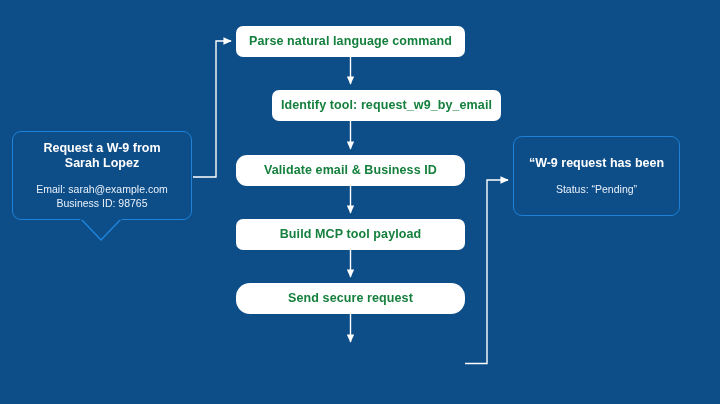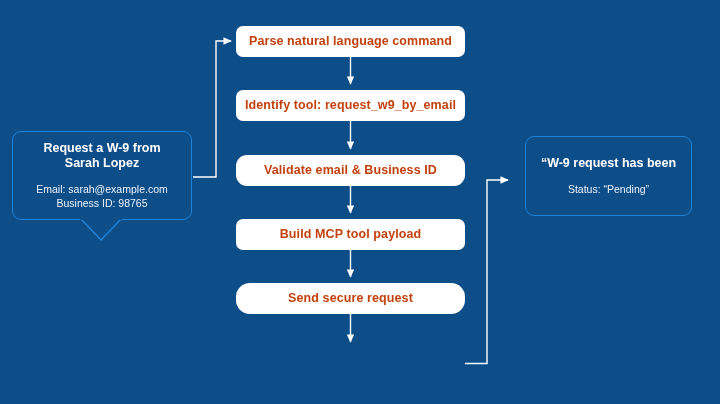--- a/index.html
+++ b/index.html
@@ -22,21 +22,21 @@
     width: 229px;
     height: 31px;
     background: #ffffff;
     border-radius: 7px;
     display: flex;
     align-items: center;
     justify-content: center;
     box-sizing: border-box;
   }
   .flow-box .flow-label {
-    color: #c2410c;
+    color: #15803d;
     font-size: 12.5px;
     font-weight: bold;
     letter-spacing: 0.1px;
     line-height: 1;
     white-space: nowrap;
   }
   
   .callout {
     position: absolute;
     box-sizing: border-box;
@@ -59,21 +59,21 @@
   .callout .meta {
     color: #eaf2fb;
     font-size: 10.5px;
     font-weight: normal;
     text-align: center;
     line-height: 1.34;
     margin-top: 10px;
     padding: 0 10px;
   }
   #callout-left  { left: 12px;  top: 131px; width: 180px; height: 89px; }
-  #callout-right { left: 513px; top: 136px; width: 167px; height: 80px; margin-left: 12px; }
+  #callout-right { left: 513px; top: 136px; width: 167px; height: 80px; }
 
   
   .tail-wrap {
     position: absolute;
     left: 80px;
     top: 218px;
     width: 42px;
     height: 24px;
   }
   
@@ -114,21 +114,21 @@
     <svg width="42" height="24" viewBox="0 0 42 24">
       <path d="M1,1 L41,1 L21,22 Z" fill="#0d4d88" stroke="none"></path>
       <path d="M1,1 L21,22 L41,1" fill="none" stroke="#1d82d8" stroke-width="1.6" stroke-linejoin="round" stroke-linecap="round"></path>
       <path d="M0,0.6 L42,0.6" stroke="#0d4d88" stroke-width="2.4"></path>
     </svg>
   </div>
 
   <div class="flow-box" style="top:26px;">
     <span class="flow-label">Parse natural language command</span>
   </div>
-  <div class="flow-box" style="top:90px;">
+  <div class="flow-box" style="top:90px;margin-left:36px;">
     <span class="flow-label">Identify tool: request_w9_by_email</span>
   </div>
   <div class="flow-box" style="top:155px;border-radius:11px;">
     <span class="flow-label">Validate email &amp; Business ID</span>
   </div>
   <div class="flow-box" style="top:219px;justify-content:center;">
     <span class="flow-label">Build MCP tool payload</span>
   </div>
   <div class="flow-box" style="top:283px;border-radius:14px;">
     <span class="flow-label">Send secure request</span>

